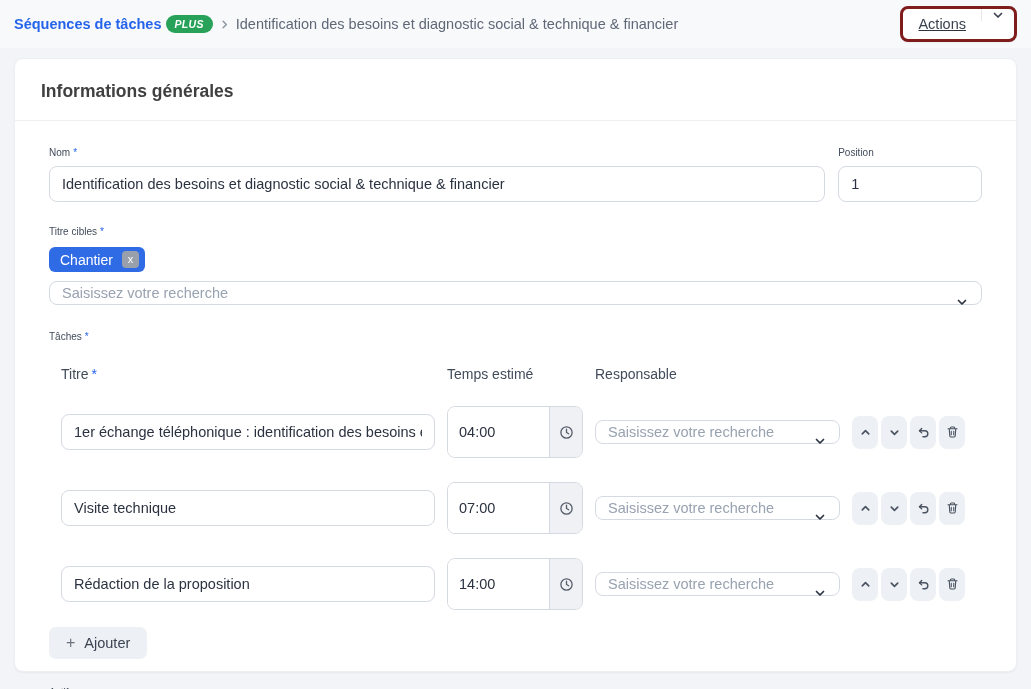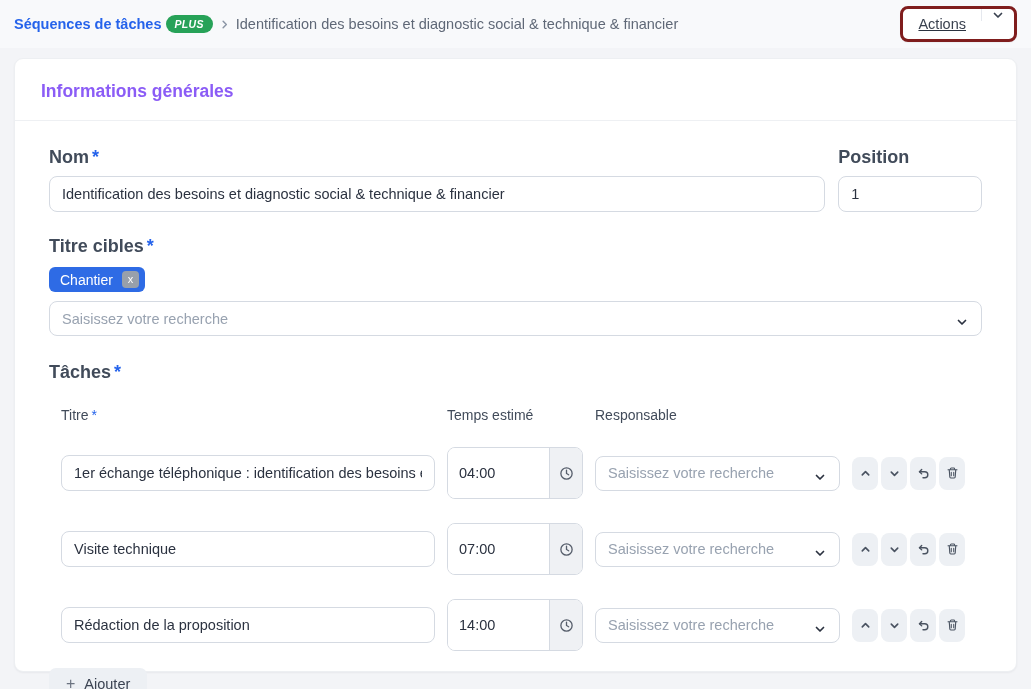--- a/index.html
+++ b/index.html
@@ -45,24 +45,24 @@
   
   .card {
     margin: 10px 14px 0 14px;
     background: #fff;
     border: 1px solid #edeff2;
     border-radius: 9px;
     box-shadow: 0 1px 2px rgba(16,24,40,.05);
     height: 614px;
   }
   .card-header { padding: 22px 26px 18px 26px; border-bottom: 1px solid #eef0f3; }
-  .card-title { font-size: 17.5px; font-weight: 700; color: #8b5cf6; }
+  .card-title { font-size: 17.5px; font-weight: 700; color: #404040; }
   .card-body { padding: 26px 34px 28px 34px; }
 
-  .field-label { display: block; font-size: 18px; color: #414b5a; margin-bottom: 8px; font-weight: bold; }
+  .field-label { display: block; font-size: 10px; color: #414b5a; margin-bottom: 8px; }
   .req { color: #2563eb; margin-left: 3px; }
 
   .text-input {
     height: 36px; width: 100%;
     border: 1px solid #d5dae2; border-radius: 8px;
     padding: 0 12px; font-size: 14.5px; color: #2b3240;
     font-family: inherit; background: #fff; outline: none;
   }
 
   .row-nom { display: flex; gap: 13px; margin-bottom: 24px; }
@@ -76,21 +76,21 @@
     background: #2e6be5; color: #fff;
     border-radius: 6px; padding: 4px 6px 4px 11px;
     font-size: 14px; margin: 2px 0 9px 0;
   }
   .tag-x {
     width: 17px; height: 17px; border-radius: 4px;
     background: #98a0ab; color: #fff; font-size: 11px; line-height: 17px;
     display: inline-flex; align-items: center; justify-content: center; cursor: pointer;
   }
   .fake-select {
-    position: relative; height: 35px;
+    position: relative; height: 24px;
     border: 1px solid #d5dae2; border-radius: 8px; background: #fff;
     display: flex; align-items: center; padding: 0 34px 0 12px;
     cursor: pointer;
   }
   .fake-select .ph { color: #98a2b0; font-size: 14.5px; white-space: nowrap; overflow: hidden; }
   .fake-select .caret { position: absolute; right: 13px; top: 12px; color: #2b3240; }
   .oc-select { width: 933px; }
 
   
   .taches-label { margin-bottom: 12px; }

